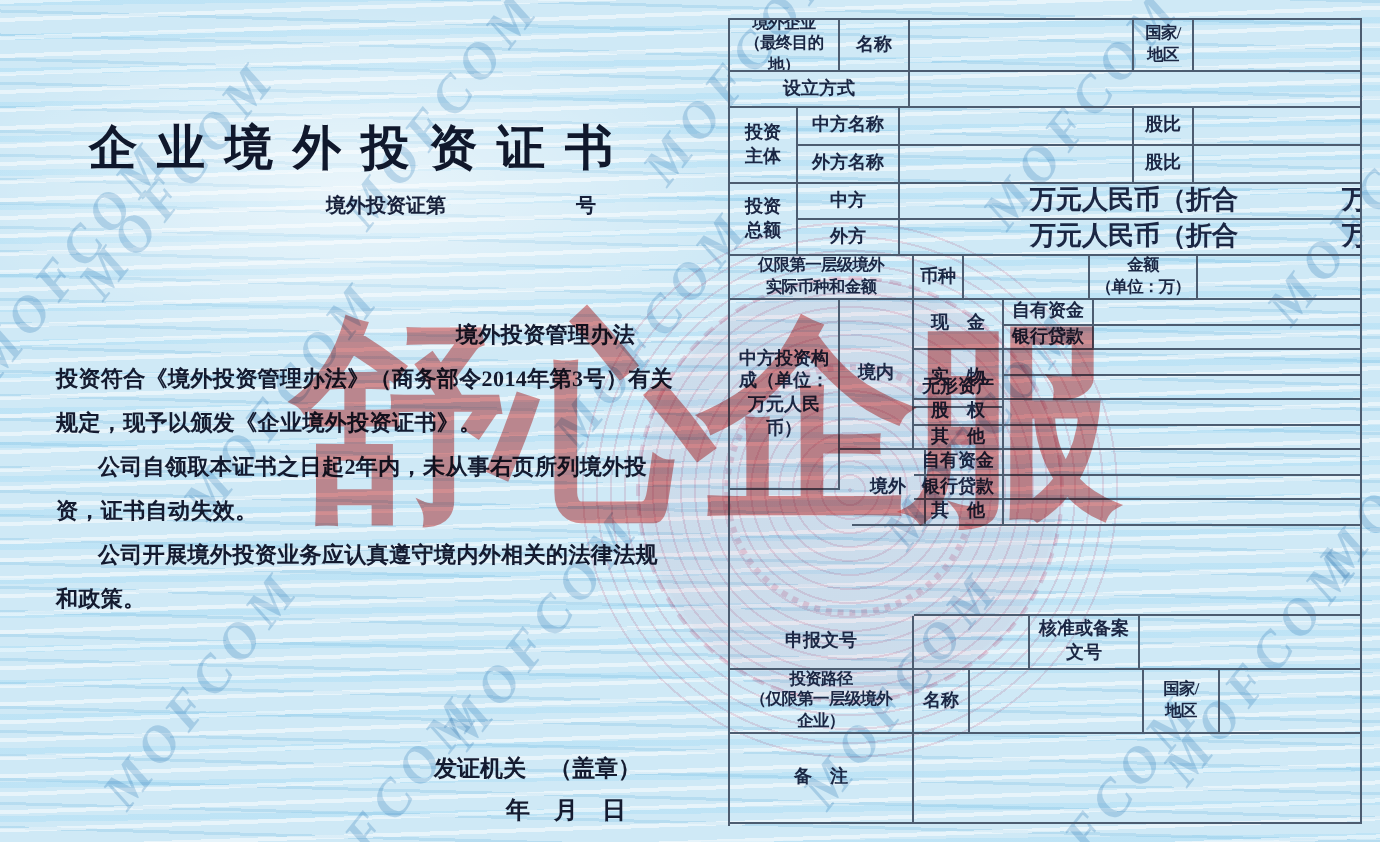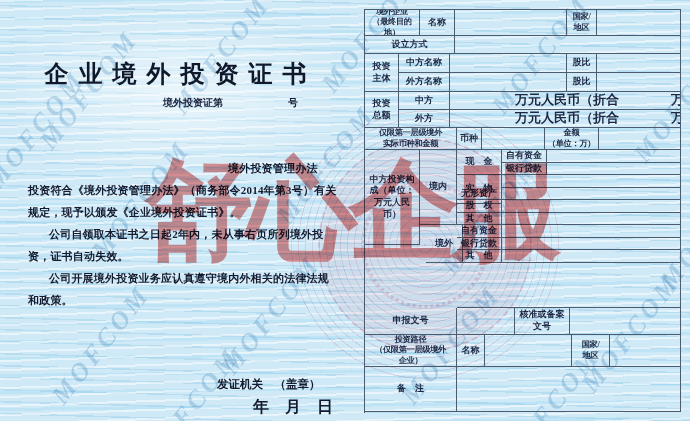--- a/index.html
+++ b/index.html
@@ -77,21 +77,21 @@
   .lp-body .ind-big{padding-left:200px;}
   .lp-body .ind{padding-left:21px;}
   .lp-issuer{
     position:absolute;z-index:5;
     left:217px;top:377px;
     font-size:11.5px;font-weight:bold;color:#141b30;white-space:nowrap;
   }
   .lp-date{
     position:absolute;z-index:5;
     left:253px;top:397px;
-    font-size:16px;font-weight:bold;color:#141b30;white-space:nowrap;
+    font-size:12px;font-weight:bold;color:#141b30;white-space:nowrap;
   }
   
   .tbl{
     position:absolute;z-index:10;
     left:364px;top:9px;width:316px;height:403px;
     border-top:1px solid #4c5c70;
     border-left:1px solid #4c5c70;
     box-sizing:content-box;
   }
   .c{

